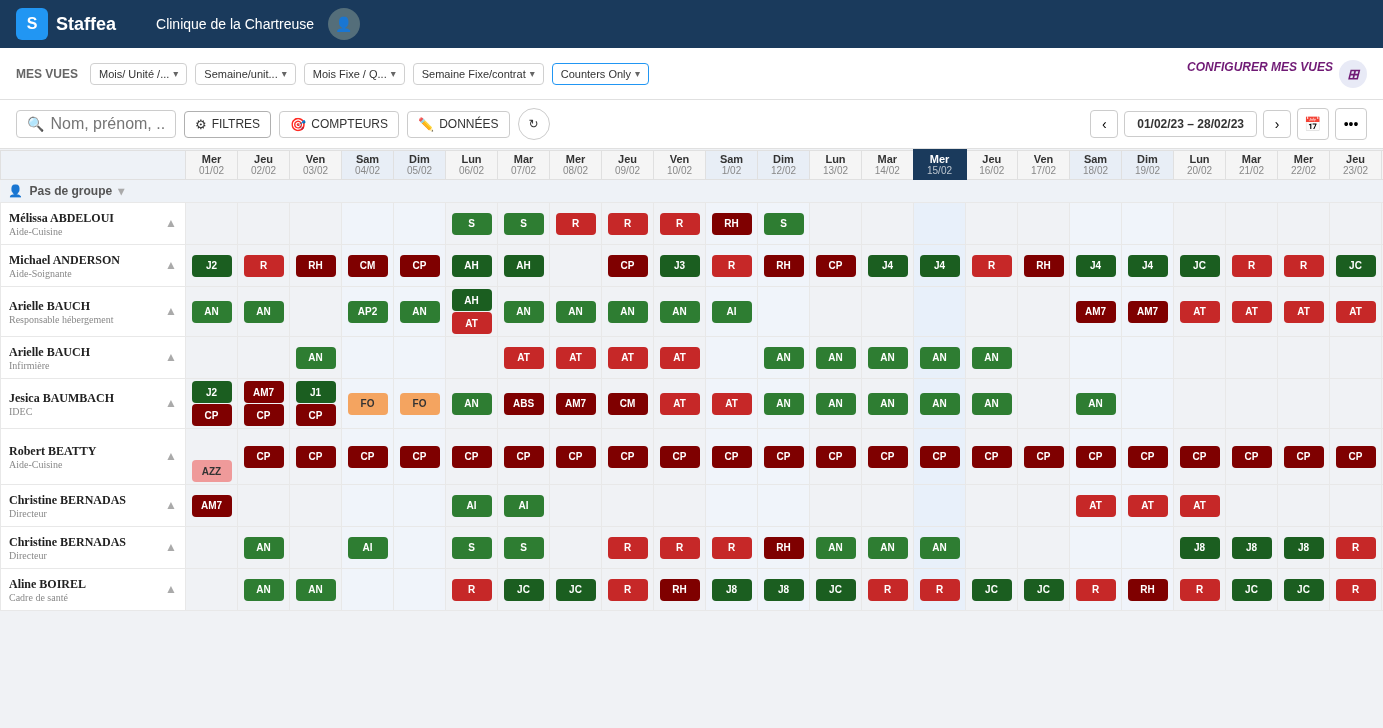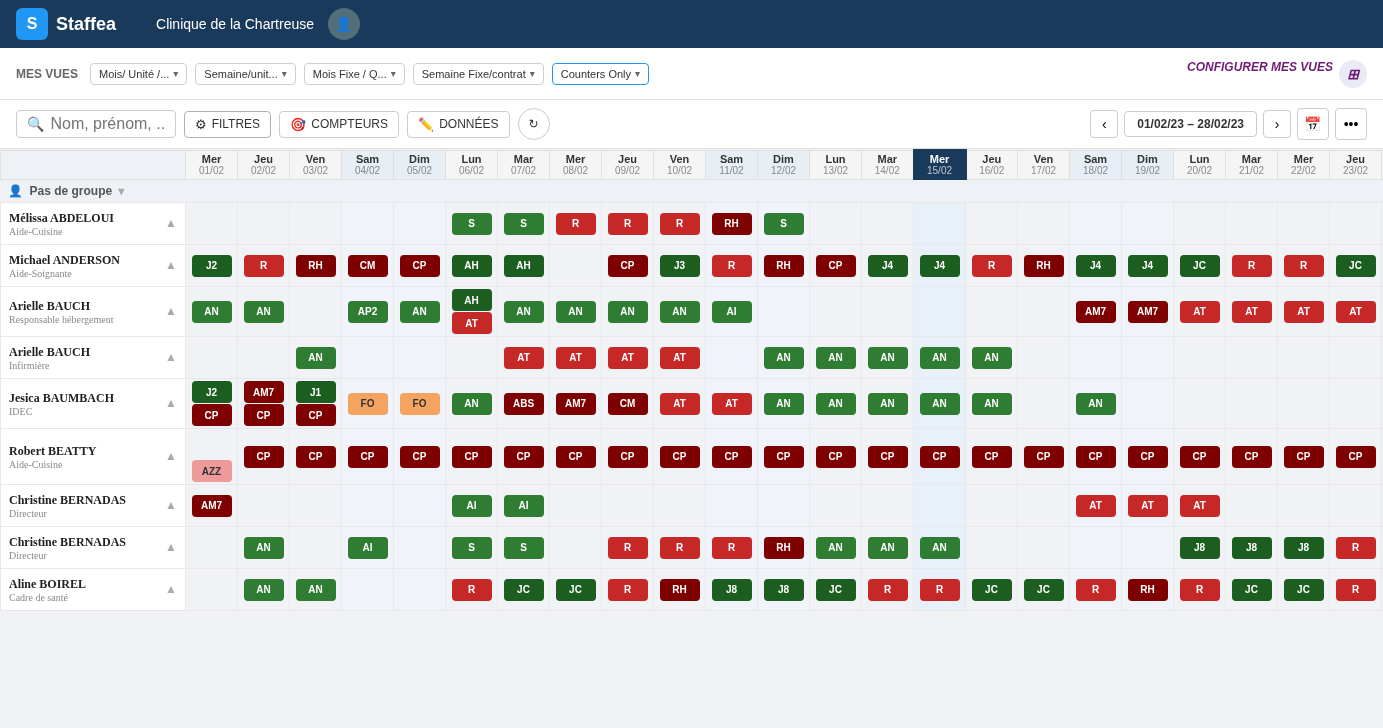--- a/index.html
+++ b/index.html
@@ -319,21 +319,21 @@
           <th class="col-day">
             <div class="day-header-name">Jeu</div>
             <div class="day-header-date">09/02</div>
           </th>
           <th class="col-day">
             <div class="day-header-name">Ven</div>
             <div class="day-header-date">10/02</div>
           </th>
           <th class="col-day weekend">
             <div class="day-header-name">Sam</div>
-            <div class="day-header-date">11/02</div>
+            <div class="day-header-date">1/02</div>
           </th>
           <th class="col-day weekend">
             <div class="day-header-name">Dim</div>
             <div class="day-header-date">12/02</div>
           </th>
           <th class="col-day">
             <div class="day-header-name">Lun</div>
             <div class="day-header-date">13/02</div>
           </th>
           <th class="col-day">

